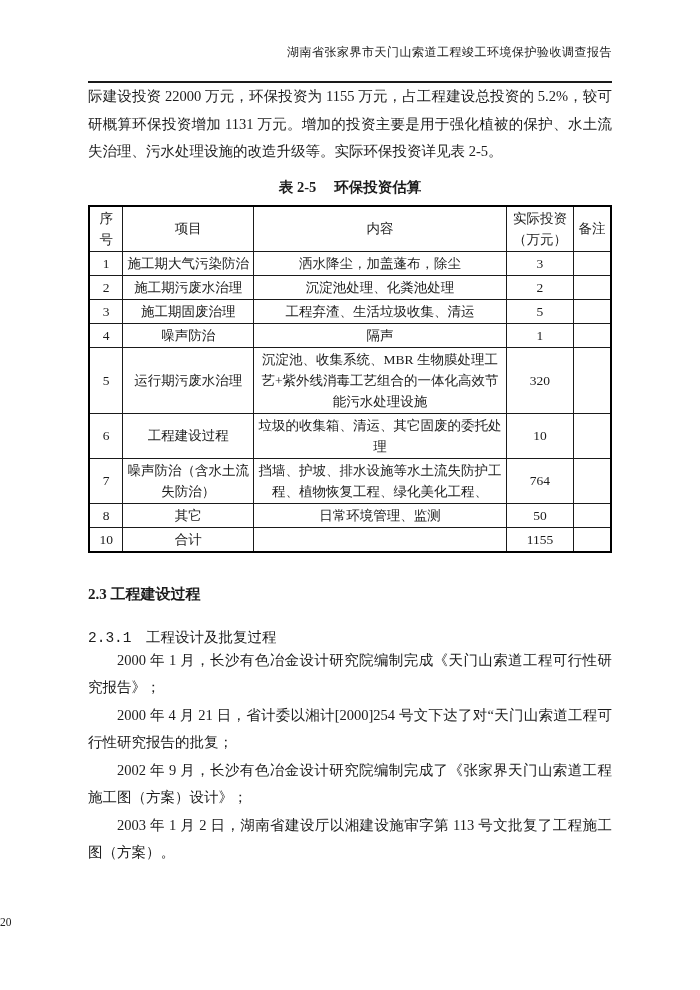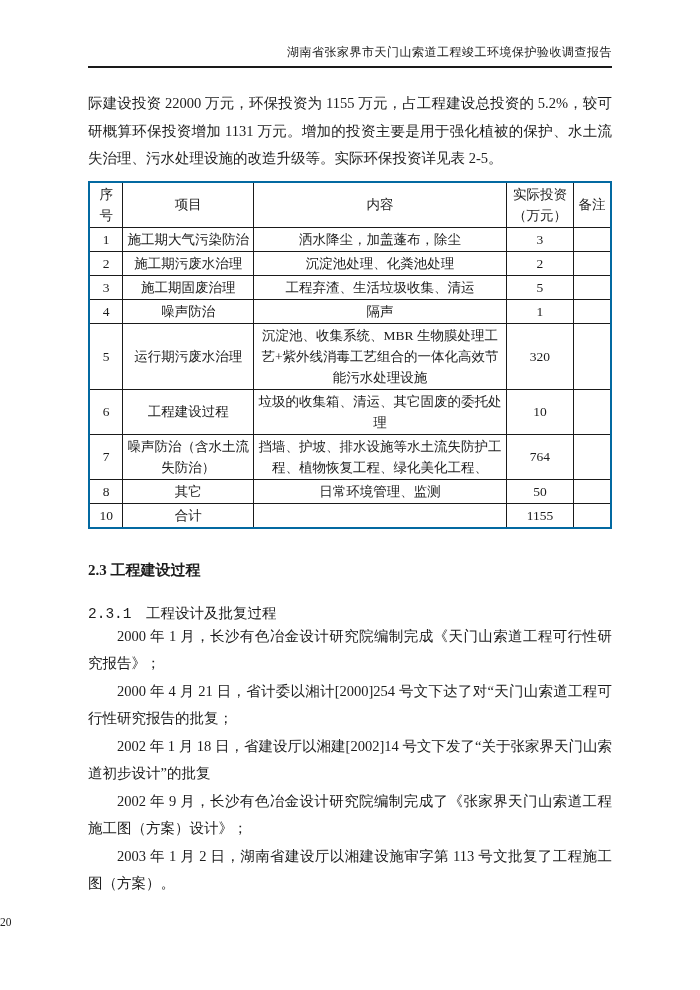--- a/index.html
+++ b/index.html
@@ -15,41 +15,40 @@
     position: absolute;
     left: 88px;
     top: 0;
     width: 524px;
   }
   .doc-header {
     margin-top: 44px;
     text-align: right;
     font-size: 12px;
     letter-spacing: 0.5px;
-    padding-bottom: 5px;
+    padding-bottom: 20px;
     border-bottom: 2.5px solid #1a1a1a;
   }
   .intro {
-    margin-top: 22px;
     font-size: 14.5px;
     line-height: 27.5px;
     text-align: justify;
   }
   .table-caption {
     margin-top: 12px;
     text-align: center;
     font-weight: bold;
     font-size: 14.5px;
   }
   .table-caption .cap-label { margin-right: 18px; }
   table.inv-table {
     margin-top: 8px;
     width: 100%;
     border-collapse: collapse;
-    border: 2px solid #0369a1;
+    border: 2px solid #000000;
     font-size: 13.5px;
   }
   table.inv-table th, table.inv-table td {
     border: 1px solid #1a1a1a;
     text-align: center;
     vertical-align: middle;
     padding: 1px 3px;
     line-height: 21px;
     font-weight: normal;
   }
@@ -90,20 +89,23 @@
 <body>
 
 <div class="page-content">
 
   <div class="doc-header">
     <span>湖南省张家界市天门山索道工程竣工环境保护验收调查报告</span>
   </div>
 
   <p class="intro">际建设投资 22000 万元，环保投资为 1155 万元，占工程建设总投资的 5.2%，较可研概算环保投资增加 1131 万元。增加的投资主要是用于强化植被的保护、水土流失治理、污水处理设施的改造升级等。实际环保投资详见表 2-5。</p>
 
+  <div class="table-caption">
+    <span class="cap-label">表 2-5</span><span>环保投资估算</span>
+  </div>
 
   <table class="inv-table">
     <colgroup>
       <col class="c-no">
         <col class="c-item">
         <col class="c-desc">
         <col class="c-inv">
         <col class="c-note">
     </colgroup>
     <thead>
@@ -181,20 +183,19 @@
       </tr>
     </tbody>
   </table>
 
   <div class="sec-heading">2.3 工程建设过程</div>
   <div class="subsec-heading">2.3.1　工程设计及批复过程</div>
 
   <div class="timeline">
     <p>2000 年 1 月，长沙有色冶金设计研究院编制完成《天门山索道工程可行性研究报告》；</p>
     <p>2000 年 4 月 21 日，省计委以湘计[2000]254 号文下达了对“天门山索道工程可行性研究报告的批复；</p>
-    <p>2002 年 1 月 18 日，省建设厅以湘建[2002]14 号文下发了“关于张家界天门山索道初步设计”的批复</p>
     <p>2002 年 9 月，长沙有色冶金设计研究院编制完成了《张家界天门山索道工程施工图（方案）设计》；</p>
     <p>2003 年 1 月 2 日，湖南省建设厅以湘建设施审字第 113 号文批复了工程施工图（方案）。</p>
   </div>
 
 </div>
 
 <div class="page-number">20</div>
 
 </body></html>

